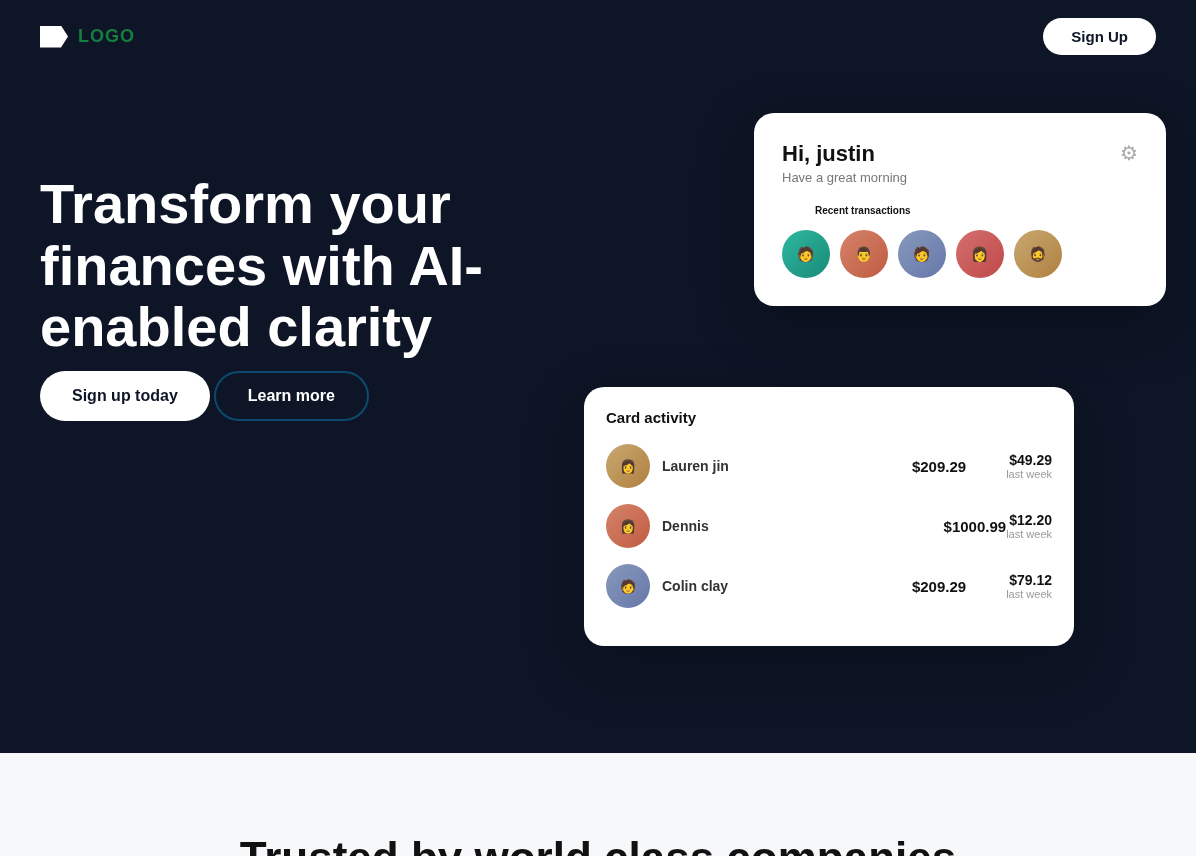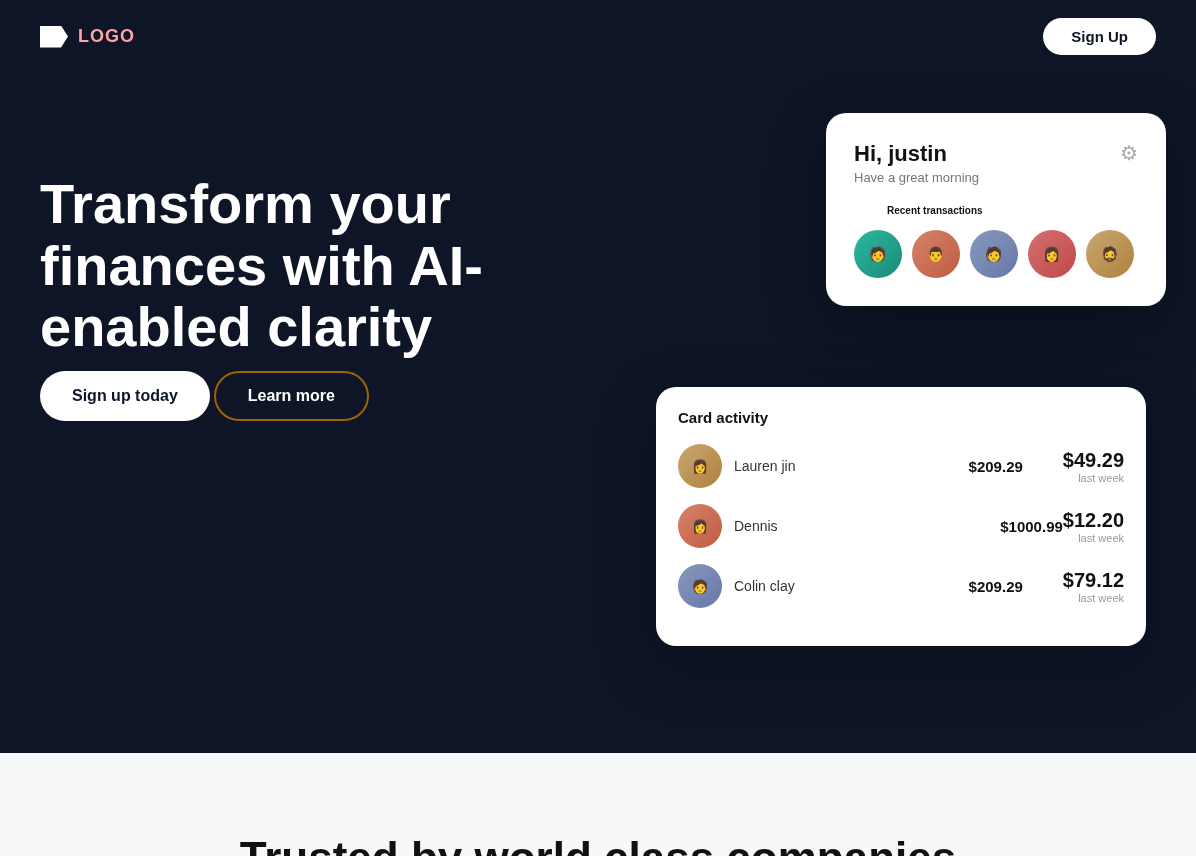--- a/index.html
+++ b/index.html
@@ -12,21 +12,21 @@
       align-items: center;
       justify-content: space-between;
       padding: 18px 40px;
       position: relative;
       z-index: 10;
     }
     .logo-area {
       display: flex;
       align-items: center;
       gap: 10px;
-      color: #fca5a5;
+      color: #15803d;
       font-weight: 700;
       font-size: 18px;
       letter-spacing: 1px;
     }
     .logo-icon {
       width: 28px;
       height: 22px;
       background: #fff;
       clip-path: polygon(0 0, 75% 0, 100% 50%, 75% 100%, 0 100%);
     }
@@ -80,34 +80,34 @@
       border: none;
       border-radius: 50px;
       padding: 14px 32px;
       font-size: 16px;
       font-weight: 600;
       cursor: pointer;
     }
     .btn-learn {
       background: transparent;
       color: #fff;
-      border: 2px solid #a16207;
+      border: 2px solid #0c4a6e;
       border-radius: 50px;
       padding: 14px 32px;
       font-size: 16px;
       font-weight: 600;
       cursor: pointer;
     }
 
     
     .hero-right {
       position: absolute;
       right: 30px;
       top: 40px;
-      width: 340px;
+      width: 412px;
       z-index: 3;
     }
 
     
     .dashboard-card {
       background: #fff;
       border-radius: 20px;
       padding: 28px;
       box-shadow: 0 20px 60px rgba(0,0,0,0.3);
       position: relative;
@@ -238,31 +238,32 @@
       font-weight: 700;
       color: #fff;
       font-size: 13px;
     }
     .tx1 { background: linear-gradient(135deg, #c8a870, #b08040); }
     .tx2 { background: linear-gradient(135deg, #d4836a, #c05c42); }
     .tx3 { background: linear-gradient(135deg, #8899bb, #6677aa); }
     .tx-name {
       font-size: 14px;
       color: #333;
+      font-weight: bold;
     }
     .tx-amount {
       font-size: 15px;
       font-weight: 700;
       color: #111;
     }
     .tx-right {
       text-align: right;
     }
     .tx-amount-small {
-      font-size: 20px;
+      font-size: 14px;
       font-weight: 600;
       color: #111;
     }
     .tx-time {
       font-size: 11px;
       color: #999;
     }
 
     
     .bottom-section {

